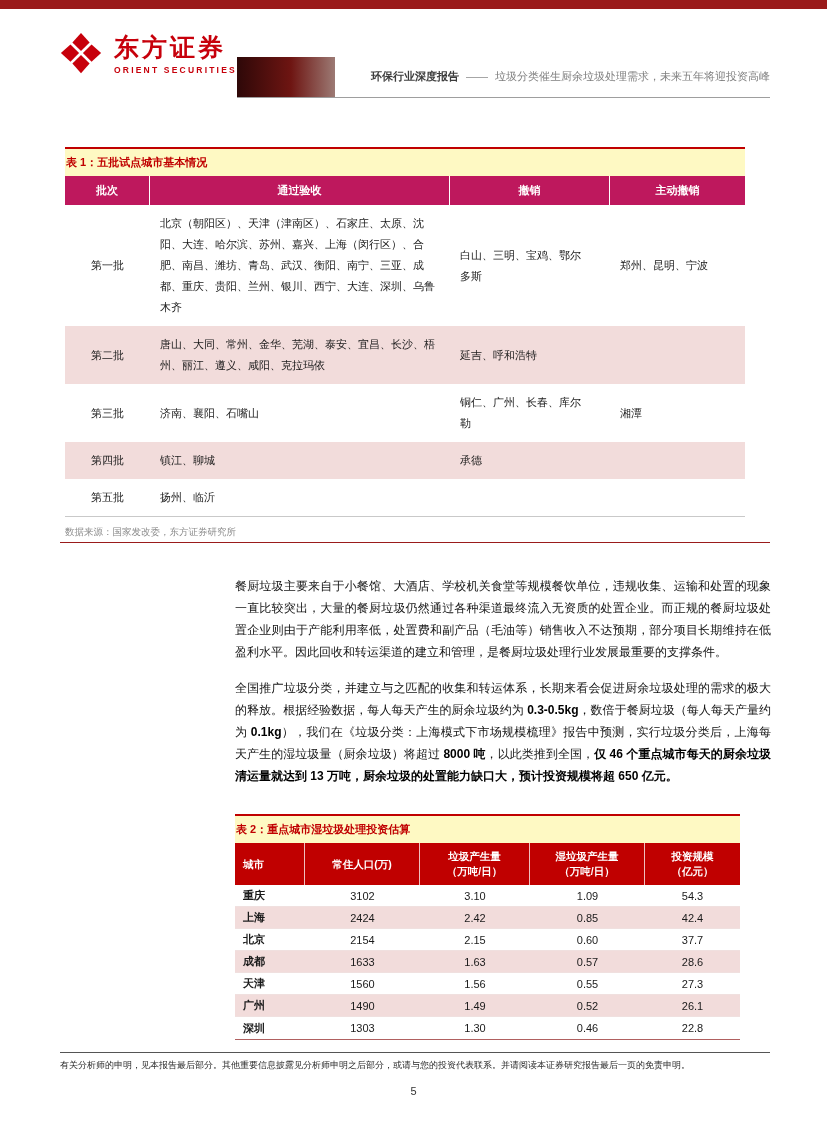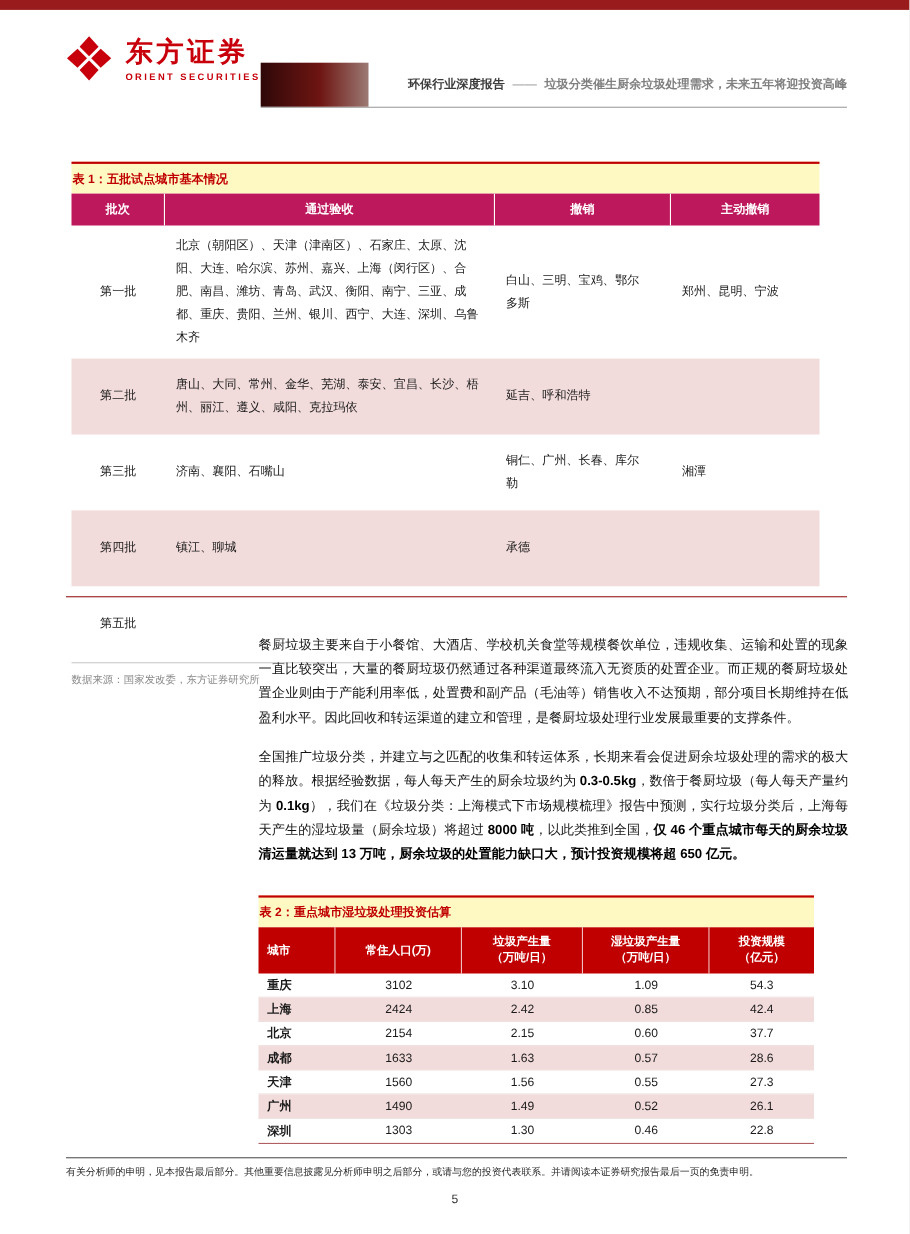--- a/index.html
+++ b/index.html
@@ -23,40 +23,40 @@
   .header-right {
     position:absolute; left:237px; top:56px; width:533px; height:42px;
     border-bottom:1px solid #9e9e9e;
     display:flex; align-items:center; justify-content:space-between;
   }
   .accent-block { width:98px; height:40px;
     background:linear-gradient(to right,#2e0808,#6e1512 55%,#9c7a74); }
   .header-text { font-size:11px; text-align:right; white-space:nowrap; }
   .report-category { font-weight:bold; color:#3c3c3c; }
   .header-dash { color:#8c8c8c; margin:0 4px; }
-  .report-title { color:#808080;font-weight:bold; }
+  .report-title { color:#808080; }
 
   
   .tbl-title {
     background:#fef9c3; border-top:2px solid #c00000;
     color:#c00000; font-weight:bold; font-size:11px;
     padding:6px 1px;
   }
 
   
   .table1 { position:absolute; left:65px; top:147px; width:680px; }
   .t1-head { display:flex; background:#be185d; color:#fff; font-weight:bold; font-size:11px; }
   .t1-head .hc { padding:7px 4px; display:flex; align-items:center; justify-content:center; border-right:1px solid #fff; }
   .t1-head .hc:last-child { border-right:none; }
   .w-batch { width:85px; } .w-passed { width:300px; } .w-revoked { width:160px; } .w-self { width:135px; }
   .t1-body { border-bottom:1px solid #c9c9c9; }
   .t1-row { display:flex; font-size:11px; line-height:21px; }
   .t1-row.alt { background:#f2dcdb; }
   .t1-c { padding:8px 10px; display:flex; align-items:center; }
-  .c-batch { justify-content:center; padding:24px 4px;text-align:right; }
+  .c-batch { justify-content:center; padding:8px 4px;text-align:right; }
   .c-revoked { padding-right:26px; }
   .source { margin-top:9px; font-size:9.5px; color:#8a8a8a; }
 
   .red-divider { position:absolute; left:60px; top:542px; width:710px; border-top:1.5px solid #9a1b1b; }
 
   
   .body-text { position:absolute; left:235px; top:575px; width:536px; font-size:12px; line-height:22px; text-align:justify; color:#141414; }
   .body-text p + p { margin-top:14px; }
   .b { font-weight:bold; color:#000; }
 
@@ -138,20 +138,21 @@
         <div class="t1-c w-self">湘潭</div>
       </div>
       <div class="t1-row alt">
         <div class="t1-c w-batch c-batch">第四批</div>
         <div class="t1-c w-passed">镇江、聊城</div>
         <div class="t1-c w-revoked c-revoked">承德</div>
         <div class="t1-c w-self"></div>
       </div>
       <div class="t1-row">
         <div class="t1-c w-batch c-batch">第五批</div>
+        <div class="t1-c w-passed">扬州、临沂</div>
         <div class="t1-c w-revoked c-revoked"></div>
         <div class="t1-c w-self"></div>
       </div>
     </div>
     <div class="source">数据来源：国家发改委，东方证券研究所</div>
   </div>
 
   <div class="red-divider"></div>
 
   <div class="body-text">

